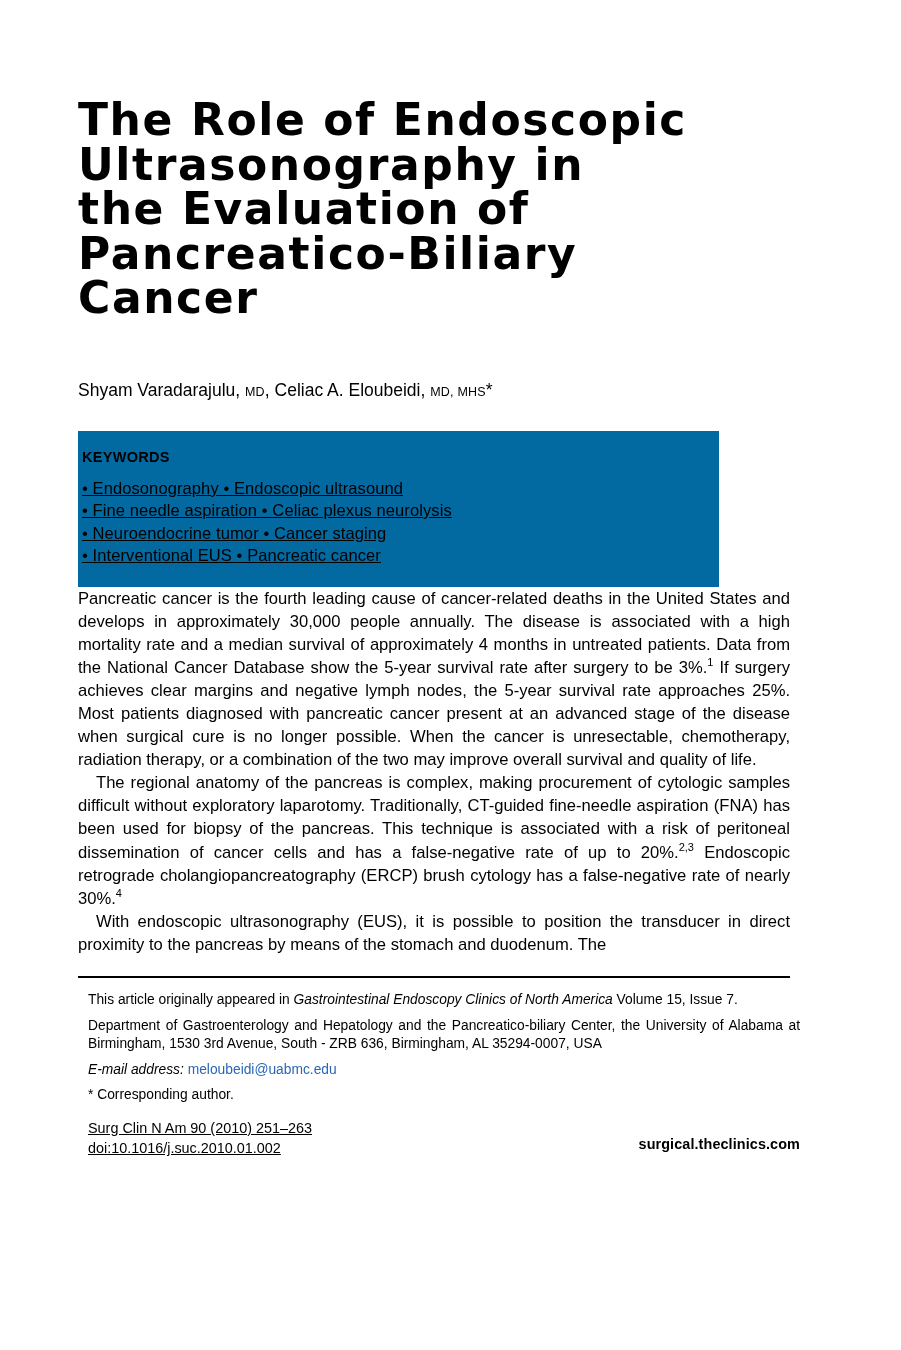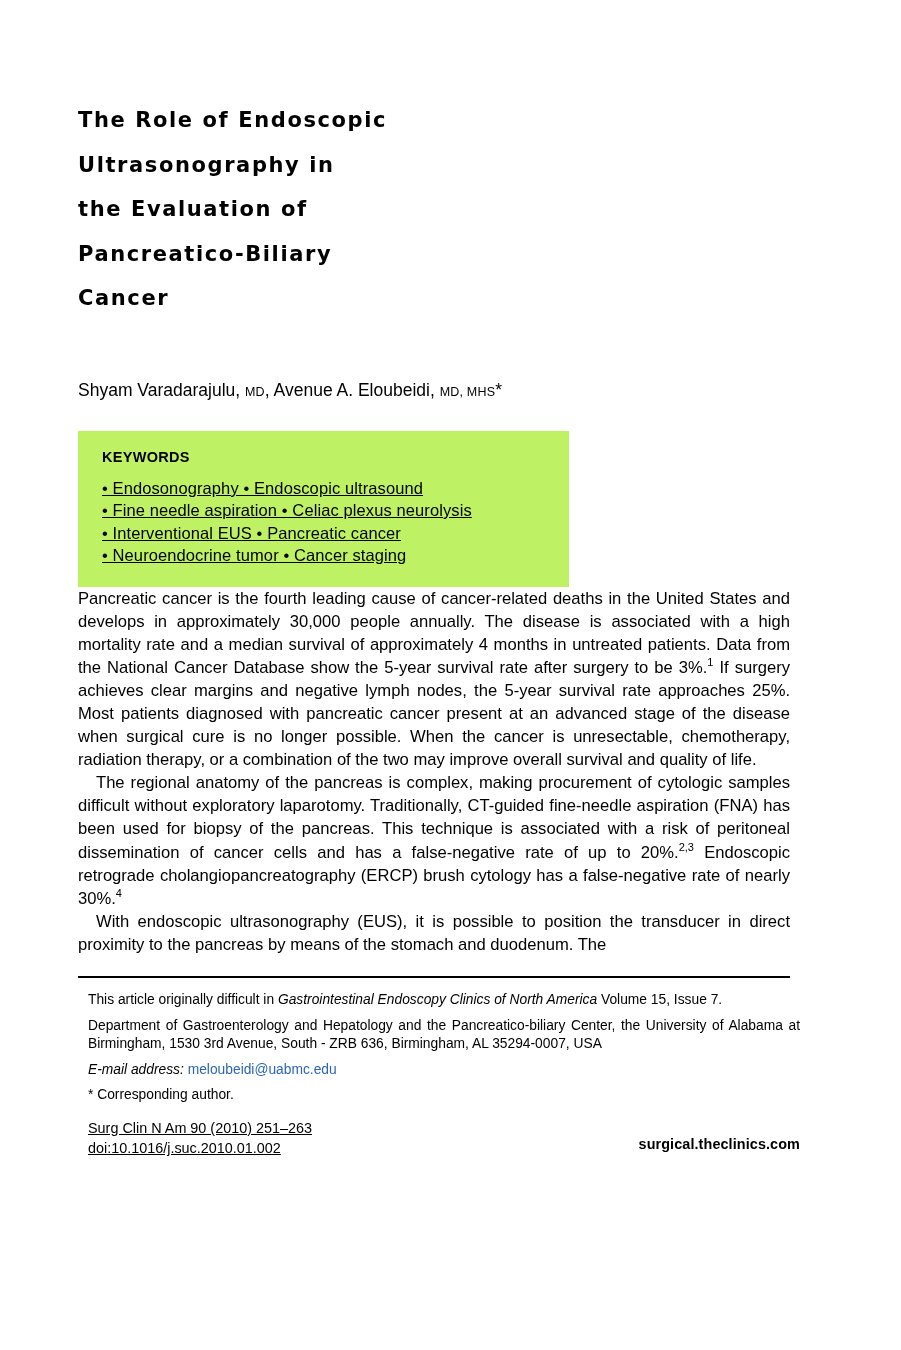--- a/index.html
+++ b/index.html
@@ -17,21 +17,21 @@
   .page {
     position: relative;
     width: 901px;
     height: 1350px;
     box-sizing: border-box;
     padding: 98px 112px 0 78px;
   }
   
   .title {
     font-family: "DejaVu Sans", sans-serif;
-    font-size: 21px;
+    font-size: 44px;
     font-weight: bold;
     letter-spacing: 1.6px;
     line-height: 44.5px;
     color: #000;
     margin: 0 0 0 0;
     white-space: pre-line;
   }
   
   .authors {
     margin-top: 58px;
@@ -39,24 +39,24 @@
     line-height: 22px;
     color: #000;
   }
   .authors .deg {
     font-size: 12.5px;
     letter-spacing: .2px;
   }
   
   .kw-box {
     margin-top: 28px;
-    background: #bef264;
-    width: 491px;
+    background: #0369a1;
+    width: 641px;
     box-sizing: border-box;
-    padding: 18px 20px 20px 24px;
+    padding: 18px 20px 20px 4px;
   }
   .kw-title {
     font-size: 14.5px;
     font-weight: bold;
     letter-spacing: .3px;
     margin-bottom: 12px;
   }
   .kw-line {
     font-size: 16.5px;
     line-height: 22.5px;
@@ -130,41 +130,41 @@
 
 <div class="page">
 
   <h1 class="title">The Role of Endoscopic
 Ultrasonography in
 the Evaluation of
 Pancreatico-Biliary
 Cancer</h1>
 
   <div class="authors">
-    <span>Shyam Varadarajulu, </span><span class="deg">MD</span><span>, Avenue A. Eloubeidi, </span><span class="deg">MD, MHS</span><span>*</span>
+    <span>Shyam Varadarajulu, </span><span class="deg">MD</span><span>, Celiac A. Eloubeidi, </span><span class="deg">MD, MHS</span><span>*</span>
   </div>
 
   <div class="kw-box">
     <div class="kw-title">KEYWORDS</div>
     <div class="kw-line">• Endosonography • Endoscopic ultrasound</div>
     <div class="kw-line">• Fine needle aspiration • Celiac plexus neurolysis</div>
+    <div class="kw-line">• Neuroendocrine tumor • Cancer staging</div>
     <div class="kw-line">• Interventional EUS • Pancreatic cancer</div>
-    <div class="kw-line">• Neuroendocrine tumor • Cancer staging</div>
   </div>
 
   <div class="body-text">
     <p><span>Pancreatic cancer is the fourth leading cause of cancer-related deaths in the United States and develops in approximately 30,000 people annually. The disease is associated with a high mortality rate and a median survival of approximately 4 months in untreated patients. Data from the National Cancer Database show the 5-year survival rate after surgery to be 3%.</span><sup>1</sup><span> If surgery achieves clear margins and negative lymph nodes, the 5-year survival rate approaches 25%. Most patients diagnosed with pancreatic cancer present at an advanced stage of the disease when surgical cure is no longer possible. When the cancer is unresectable, chemotherapy, radiation therapy, or a combination of the two may improve overall survival and quality of life.</span></p>
     <p><span>The regional anatomy of the pancreas is complex, making procurement of cytologic samples difficult without exploratory laparotomy. Traditionally, CT-guided fine-needle aspiration (FNA) has been used for biopsy of the pancreas. This technique is associated with a risk of peritoneal dissemination of cancer cells and has a false-negative rate of up to 20%.</span><sup>2,3</sup><span> Endoscopic retrograde cholangiopancreatography (ERCP) brush cytology has a false-negative rate of nearly 30%.</span><sup>4</sup></p>
     <p>With endoscopic ultrasonography (EUS), it is possible to position the transducer in direct proximity to the pancreas by means of the stomach and duodenum. The</p>
   </div>
 
   <div class="fn-rule"></div>
 
   <div class="footnotes">
-    <p><span>This article originally difficult in </span><i>Gastrointestinal Endoscopy Clinics of North America</i><span> Volume 15, Issue 7.</span></p>
+    <p><span>This article originally appeared in </span><i>Gastrointestinal Endoscopy Clinics of North America</i><span> Volume 15, Issue 7.</span></p>
     <p>Department of Gastroenterology and Hepatology and the Pancreatico-biliary Center, the University of Alabama at Birmingham, 1530 3rd Avenue, South - ZRB 636, Birmingham, AL 35294-0007, USA</p>
     <p><i>E-mail address:</i> <a class="email-link" href="#">meloubeidi@uabmc.edu</a></p>
     <p>* Corresponding author.</p>
   </div>
 
   <div class="imprint">
     <div class="row">Surg Clin N Am 90 (2010) 251–263</div>
     <div class="row">
       <span>doi:10.1016/j.suc.2010.01.002</span>
       <span class="clinics">surgical.theclinics.com</span>

